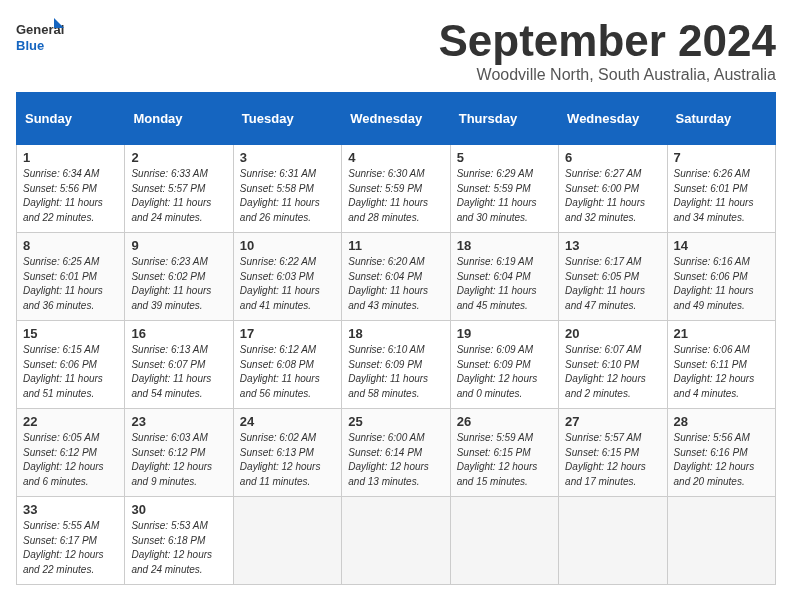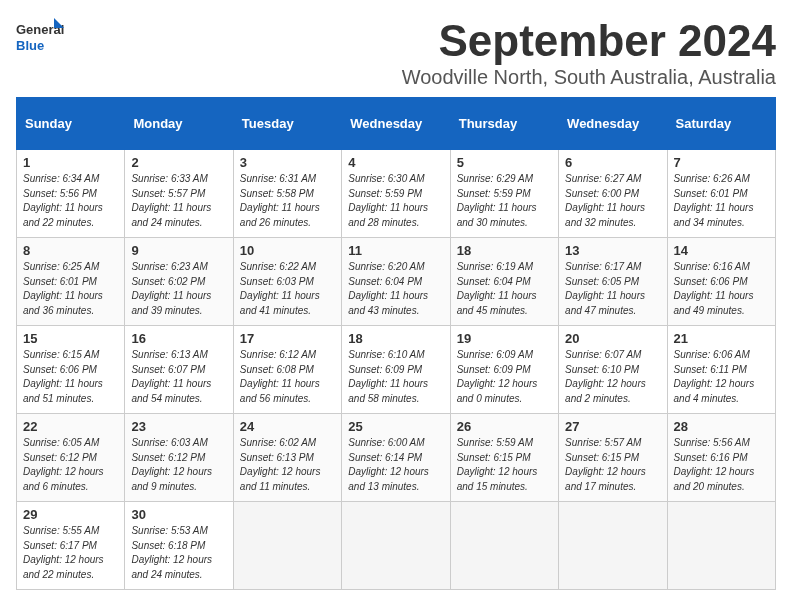--- a/index.html
+++ b/index.html
@@ -23,21 +23,21 @@
     }
     .title-area {
       text-align: right;
     }
     .month-title {
       font-size: 44px;
       font-weight: bold;
       color: #333;
     }
     .location-title {
-      font-size: 20px;
+      font-size: 16px;
       color: #555;
     }
     table {
       width: 100%;
       border-collapse: collapse;
       table-layout: fixed;
     }
     th {
       background-color: #1565c0;
       color: #fff;
@@ -219,21 +219,21 @@
           <div class="day-num">27</div>
           <div class="day-info">Sunrise: 5:57 AM<br>Sunset: 6:15 PM<br>Daylight: 12 hours and 17 minutes.</div>
         </td>
         <td>
           <div class="day-num">28</div>
           <div class="day-info">Sunrise: 5:56 AM<br>Sunset: 6:16 PM<br>Daylight: 12 hours and 20 minutes.</div>
         </td>
       </tr>
       <tr>
         <td>
-          <div class="day-num">29</div>
+          <div class="day-num">33</div>
           <div class="day-info">Sunrise: 5:55 AM<br>Sunset: 6:17 PM<br>Daylight: 12 hours and 22 minutes.</div>
         </td>
         <td>
           <div class="day-num">30</div>
           <div class="day-info">Sunrise: 5:53 AM<br>Sunset: 6:18 PM<br>Daylight: 12 hours and 24 minutes.</div>
         </td>
         <td class="empty"></td>
         <td class="empty"></td>
         <td class="empty"></td>
         <td class="empty"></td>

